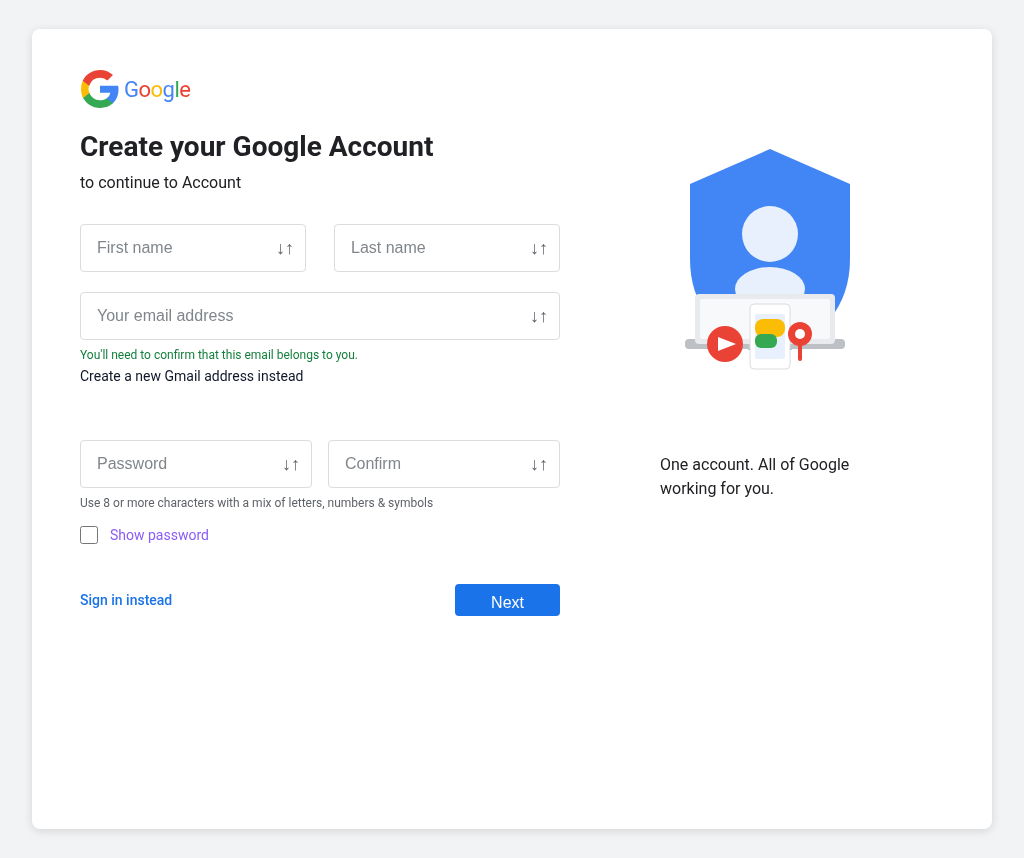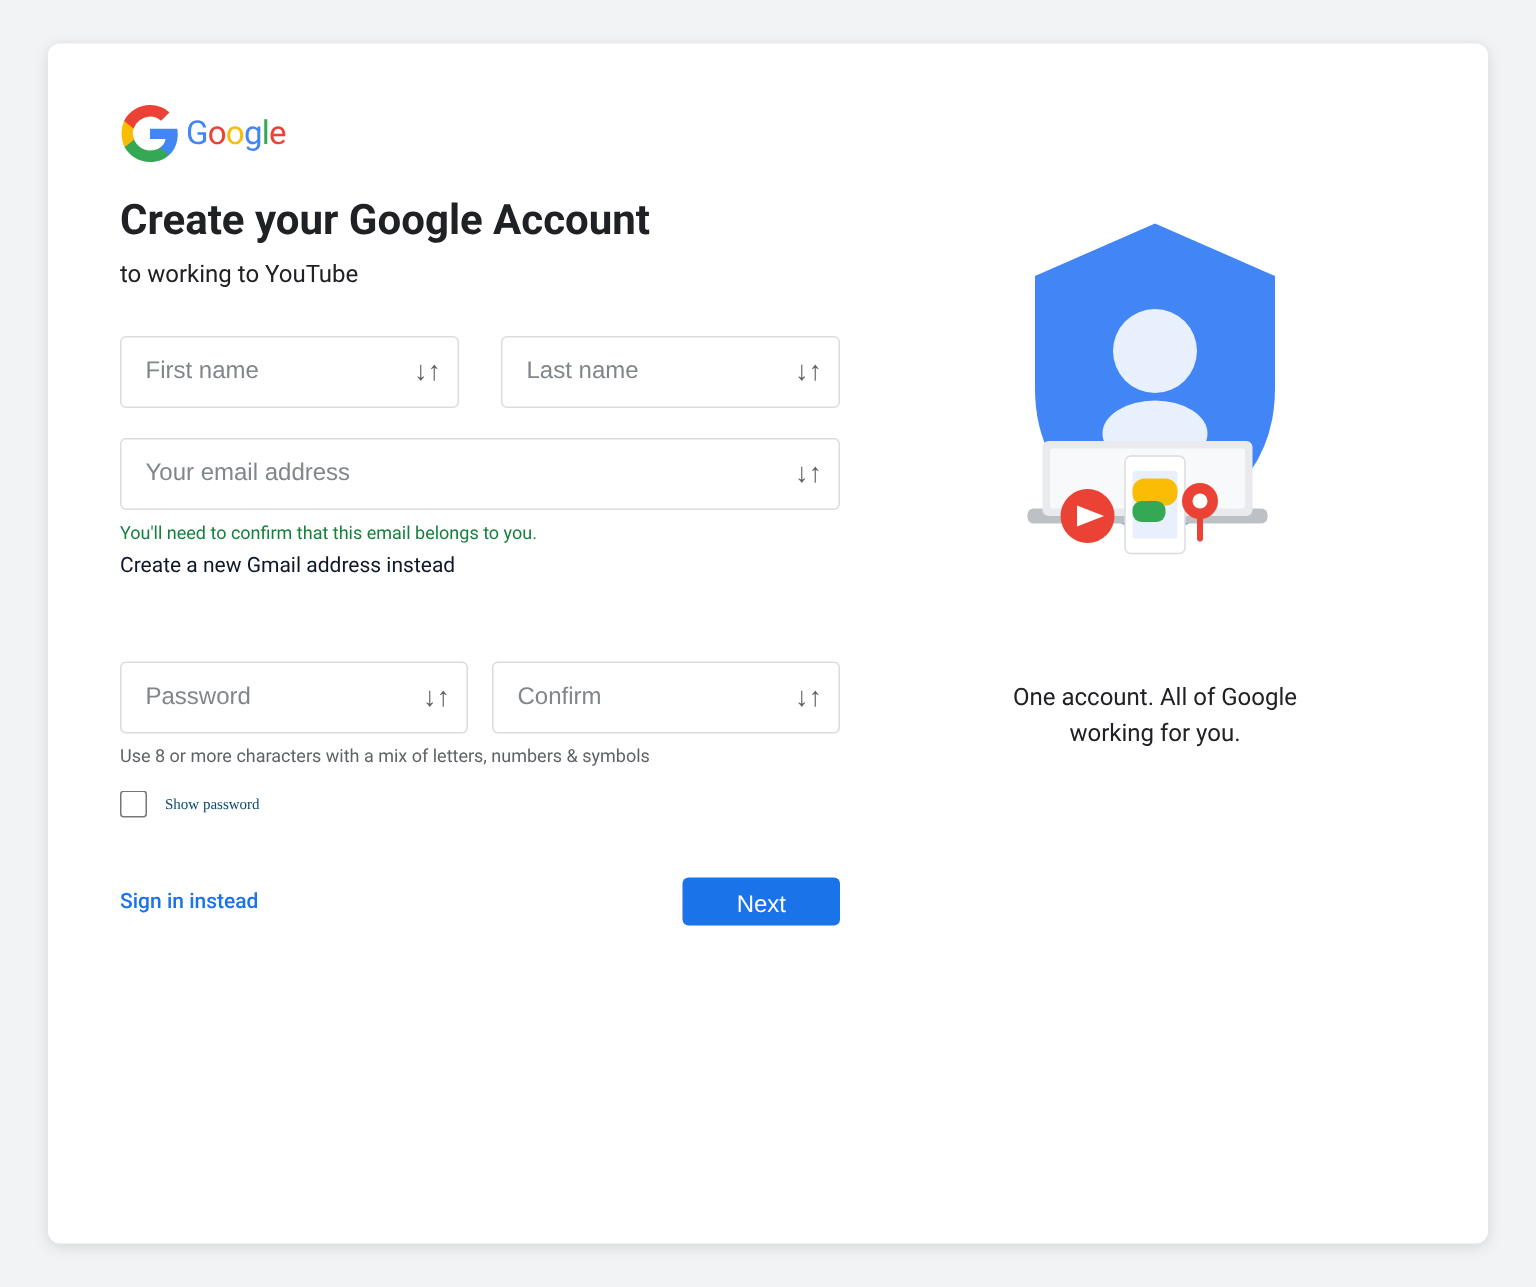--- a/index.html
+++ b/index.html
@@ -166,24 +166,23 @@
       width: 18px;
       height: 18px;
       border: 2px solid #5f6368;
       border-radius: 2px;
       cursor: pointer;
       background: #fff;
       flex-shrink: 0;
     }
 
     .show-password-label {
-      font-size: 10px;
-      color: #0c4a6e;
-      cursor: pointer;
-      font-family: Liberation Serif, serif;
+      font-size: 14px;
+      color: #8b5cf6;
+      cursor: pointer;
     }
 
     .bottom-row {
       display: flex;
       align-items: center;
       justify-content: space-between;
       margin-top: 20px;
     }
 
     .sign-in-link {
@@ -211,21 +210,20 @@
     .illustration {
       width: 280px;
       height: 300px;
       position: relative;
       margin-bottom: 24px;
     }
 
     .illustration-caption {
       font-size: 16px;
       color: #202124;
-      text-align: center;
       max-width: 220px;
       line-height: 1.5;
     }
   </style>
 </head>
 <body>
 
 <div class="card">
 
   <div class="left-panel">
@@ -243,21 +241,21 @@
           <span class="g-red">o</span>
           <span class="g-yellow">o</span>
           <span class="g-blue">g</span>
           <span class="g-green">l</span>
           <span class="g-red">e</span>
       </span>
     </div>
 
     
     <h1 class="page-title">Create your Google Account</h1>
-    <p class="page-subtitle">to working to YouTube</p>
+    <p class="page-subtitle">to continue to Account</p>
 
     
     <div class="name-row">
       <div class="input-group">
         <input type="text" class="input-field" placeholder="First name" style="">
         <span class="input-icon">↓↑</span>
       </div>
       <div class="input-group">
         <input type="text" class="input-field" placeholder="Last name" style="">
         <span class="input-icon">↓↑</span>

